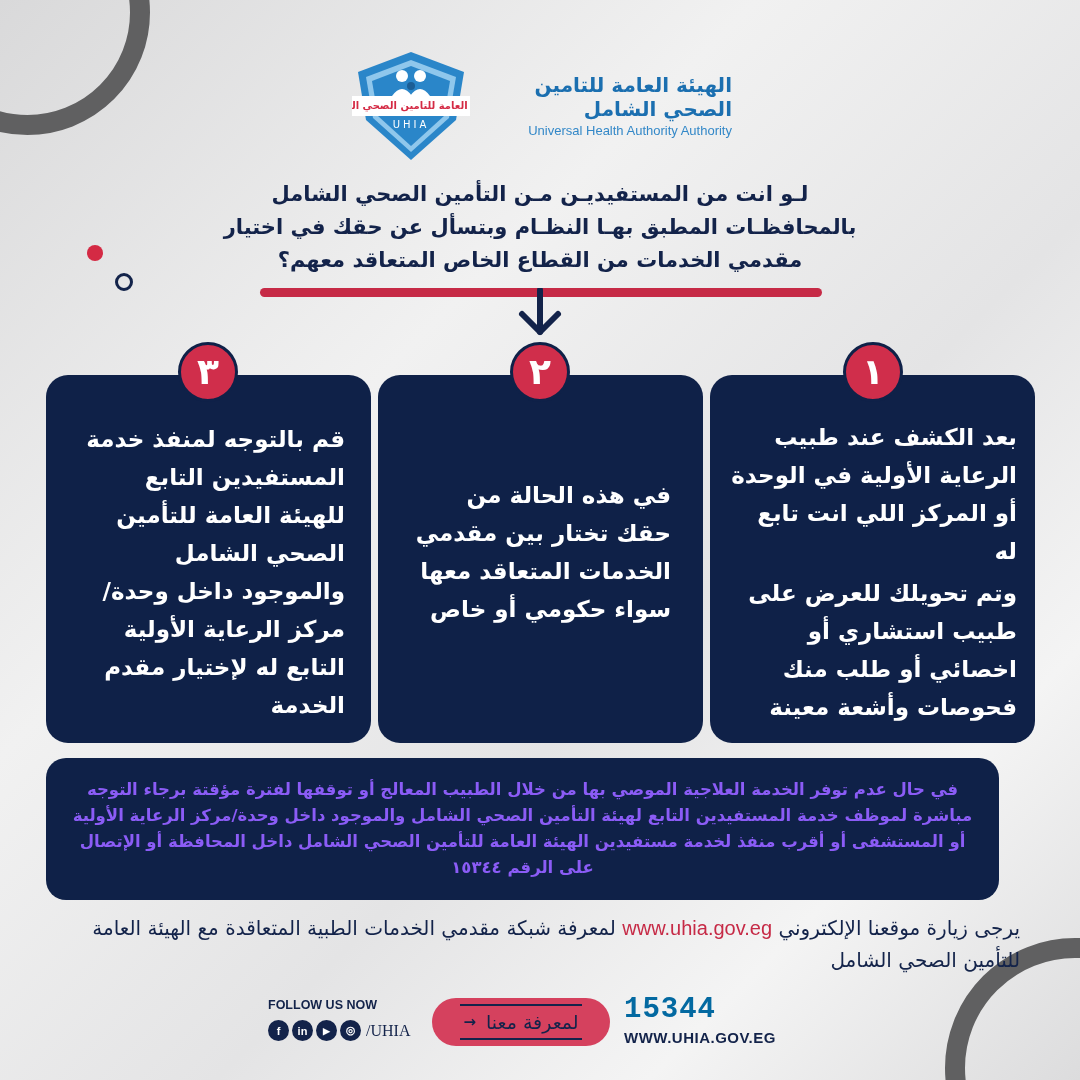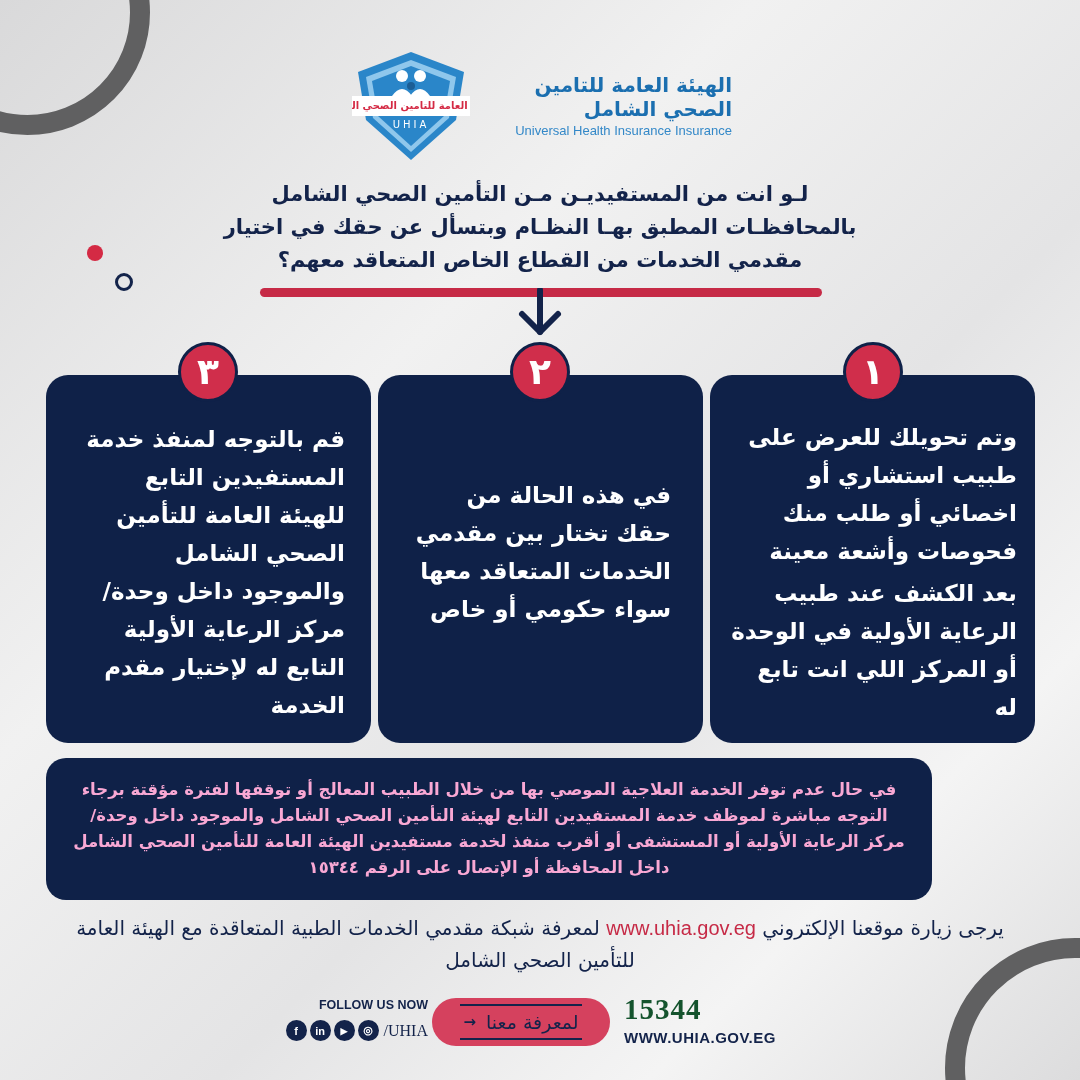--- a/index.html
+++ b/index.html
@@ -83,38 +83,38 @@
     display: flex; align-items: center; justify-content: center; line-height: 1;
   }
   .badge-1 { left: 843px; }
   .badge-2 { left: 510px; }
   .badge-3 { left: 178px; }
   .card p { margin: 0; }
   .card-1 p + p { margin-top: 4px; }
 
   
   .note {
-    position: absolute; left: 46px; top: 758px; width: 886px; height: 142px;
-    background: #0f2148; border-radius: 20px; color: #f9a8d4;
+    position: absolute; left: 46px; top: 758px; width: 953px; height: 142px;
+    background: #0f2148; border-radius: 20px; color: #8b5cf6;
     direction: rtl; text-align: center; font-weight: bold;
     font-size: 16.5px; line-height: 26px; padding: 12px 26px;
     display: flex; align-items: center; justify-content: center;
   }
 
   
   .visit {
     position: absolute; left: 60px; top: 912px; width: 960px;
-    direction: rtl; text-align: center; color: #13234a;
+    direction: rtl; text-align: right; color: #13234a;
     font-size: 20px; line-height: 32px;
   }
   .visit .url { color: #c62a46; font-family: "Liberation Sans", sans-serif; }
 
   .follow {
     position: absolute; left: 268px; top: 998px; width: 160px;
-    display: flex; flex-direction: column; align-items: flex-end;
+    display: flex; flex-direction: column; align-items: flex-start;
   }
   .follow-label { font-size: 12.5px; font-weight: bold; color: #13234a; font-family: "Liberation Sans", sans-serif; }
   .social-row { display: flex; align-items: center; gap: 3px; margin-top: 8px; }
   .social-icon {
     width: 21px; height: 21px; border-radius: 50%; background: #13234a; color: #fff;
     font-size: 11px; font-weight: bold; display: flex; align-items: center; justify-content: center;
     font-family: "Liberation Sans", sans-serif;
   }
   .social-handle { font-size: 16px; color: #13234a; margin-left: 2px; font-family: Liberation Serif, serif; }
 
@@ -128,21 +128,21 @@
     content: ""; position: absolute; left: 28px; right: 28px; height: 2px; background: #13234a;
   }
   .contact-btn::before { top: 6px; }
   .contact-btn::after { bottom: 6px; }
   .contact-arrow { font-size: 15px; font-weight: bold; }
 
   .hotline {
     position: absolute; left: 624px; top: 993px;
     display: flex; flex-direction: column;
   }
-  .hotline-num { font-size: 29px; font-weight: bold; color: #14532d; font-family: Liberation Serif, serif; letter-spacing: 1px; }
+  .hotline-num { font-size: 29px; font-weight: bold; color: #0369a1; font-family: Liberation Mono, monospace; letter-spacing: 1px; }
   .hotline-url { font-size: 15px; color: #13234a; font-weight: bold; margin-top: 3px; font-family: "Liberation Sans", sans-serif; letter-spacing: 0.5px; }
 </style>
 </head>
 <body>
 
 <div class="deco-ring-tl"></div>
 <div class="deco-ring-br"></div>
 <div class="deco-dot-red"></div>
 <div class="deco-dot-ring"></div>
 
@@ -156,38 +156,38 @@
       <circle cx="68" cy="26" r="6" fill="#fff"></circle>
       <path d="M40 46 Q50 32 60 46 Z" fill="#fff"></path>
       <path d="M58 46 Q68 32 78 46 Z" fill="#fff"></path>
       <circle cx="59" cy="36" r="4" fill="#1b5e95"></circle>
     </svg>
     <div class="shield-banner">الهيئة العامة للتامين الصحي الشامل</div>
     <div class="shield-uhia">UHIA</div>
   </div>
   <div class="logo-text">
     <div class="logo-ar">الهيئة العامة للتامين الصحي الشامل</div>
-    <div class="logo-en">Universal Health Insurance Insurance</div>
+    <div class="logo-en">Universal Health Authority Authority</div>
   </div>
 </div>
 
 <div class="headline">
   <div>لـو انت من المستفيديـن مـن التأمين الصحي الشامل</div>
   <div>بالمحافظـات المطبق بهـا النظـام وبتسأل عن حقك في اختيار</div>
   <div>مقدمي الخدمات من القطاع الخاص المتعاقد معهم؟</div>
 </div>
 <div class="headline-rule"></div>
 <svg class="down-arrow" viewBox="0 0 52 52">
   <line x1="26" y1="2" x2="26" y2="44" stroke="#13234a" stroke-width="6" stroke-linecap="round"></line>
   <polyline points="8,26 26,44 44,26" fill="none" stroke="#13234a" stroke-width="6" stroke-linecap="round" stroke-linejoin="round"></polyline>
 </svg>
 
 <div class="card card-1">
+  <p>بعد الكشف عند طبيب الرعاية الأولية في الوحدة أو المركز اللي انت تابع له</p>
   <p>وتم تحويلك للعرض على طبيب استشاري أو اخصائي أو طلب منك فحوصات وأشعة معينة</p>
-  <p>بعد الكشف عند طبيب الرعاية الأولية في الوحدة أو المركز اللي انت تابع له</p>
 </div>
 <div class="card card-2">
   <p style="padding: 0 14px; margin-top:-40px;">في هذه الحالة  من حقك تختار بين مقدمي الخدمات المتعاقد معها سواء حكومي أو خاص</p>
 </div>
 <div class="card card-3">
   <p style="padding: 0 8px;">قم بالتوجه لمنفذ خدمة المستفيدين التابع للهيئة العامة للتأمين الصحي الشامل والموجود داخل وحدة/مركز الرعاية الأولية التابع له لإختيار مقدم الخدمة</p>
 </div>
 
 <div class="num-badge badge-1">١</div>
 <div class="num-badge badge-2">٢</div>

